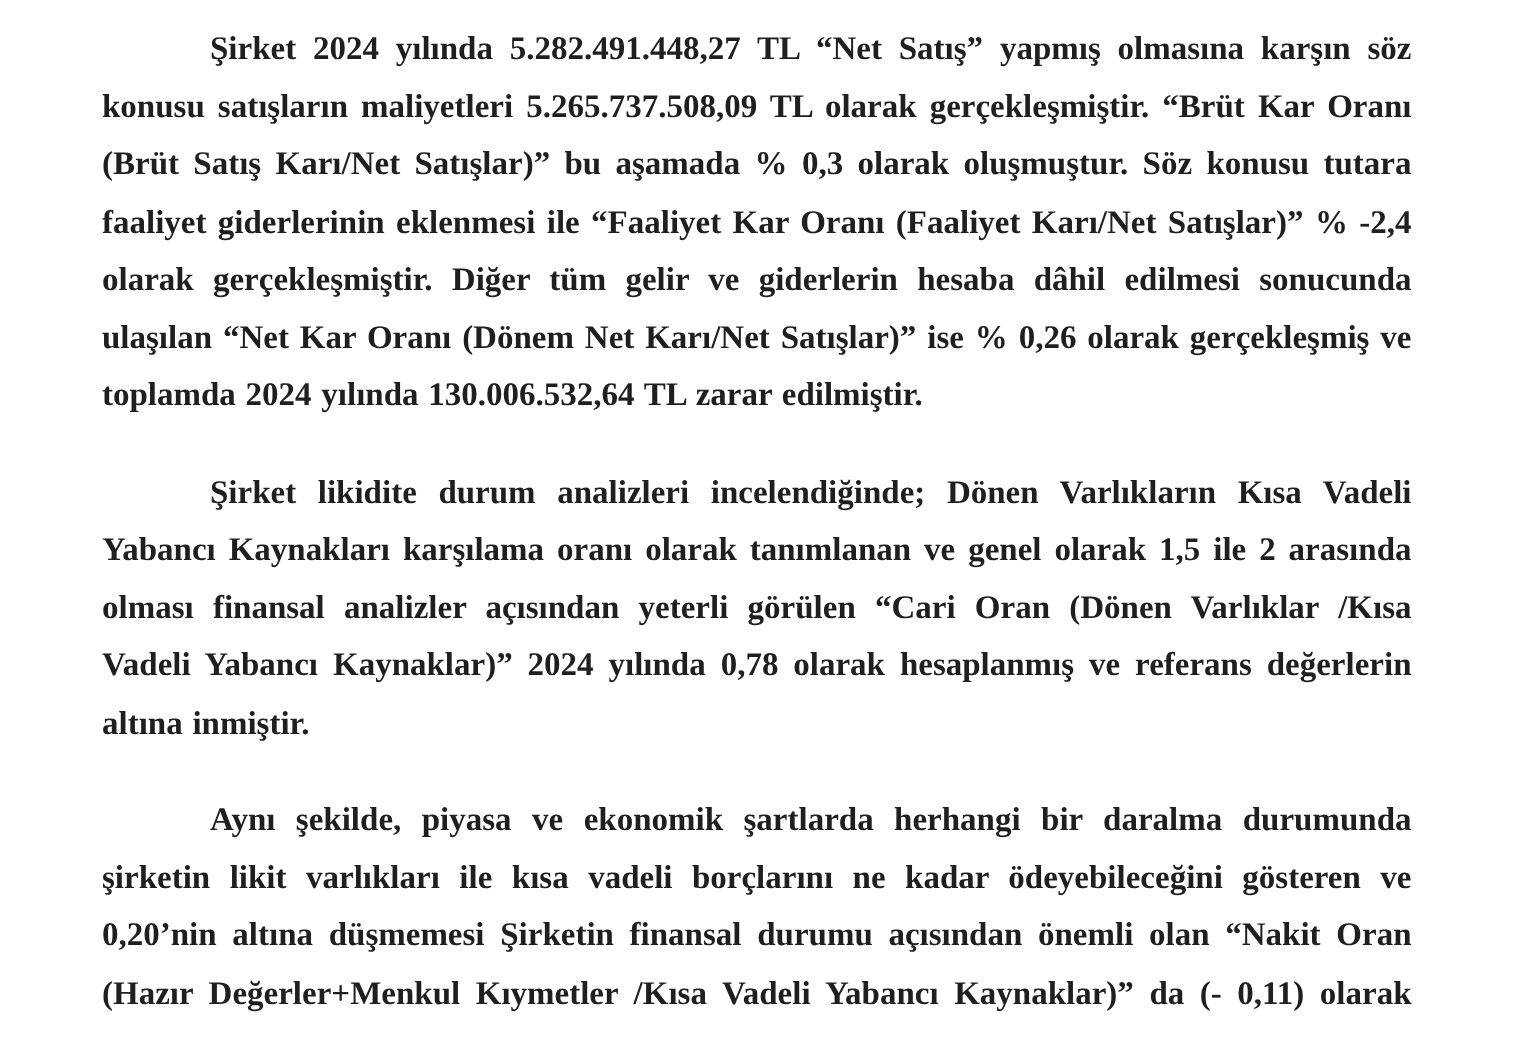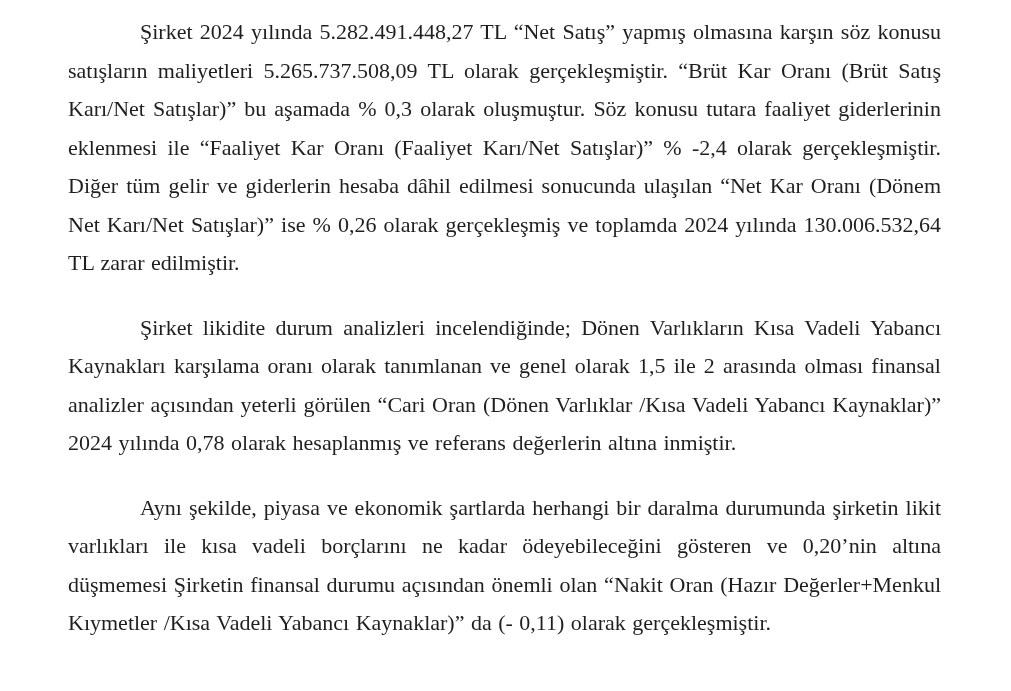--- a/index.html
+++ b/index.html
@@ -21,20 +21,21 @@
     font-family: "Liberation Serif", "DejaVu Serif", serif;
     font-size: 22px;
     line-height: 38.5px;
     color: #1f1f1f;
     text-align: justify;
   }
   .page p {
     margin: 0 0 26px 0;
     text-indent: 72px;
     word-spacing: 1px;
+    font-weight: bold;
   }
 </style>
 </head>
 <body>
 
 <div class="page">
   <p>Şirket 2024 yılında 5.282.491.448,27 TL “Net Satış” yapmış olmasına karşın söz konusu satışların maliyetleri 5.265.737.508,09 TL olarak gerçekleşmiştir. “Brüt Kar Oranı (Brüt Satış Karı/Net Satışlar)” bu aşamada % 0,3 olarak oluşmuştur. Söz konusu tutara faaliyet giderlerinin eklenmesi ile “Faaliyet Kar Oranı (Faaliyet Karı/Net Satışlar)” % -2,4 olarak gerçekleşmiştir. Diğer tüm gelir ve giderlerin hesaba dâhil edilmesi sonucunda ulaşılan “Net Kar Oranı (Dönem Net Karı/Net Satışlar)” ise % 0,26 olarak gerçekleşmiş ve toplamda 2024 yılında 130.006.532,64 TL zarar edilmiştir.</p>
   <p>Şirket likidite durum analizleri incelendiğinde; Dönen Varlıkların Kısa Vadeli Yabancı Kaynakları karşılama oranı olarak tanımlanan ve genel olarak 1,5 ile 2 arasında olması finansal analizler açısından yeterli görülen “Cari Oran (Dönen Varlıklar /Kısa Vadeli Yabancı Kaynaklar)” 2024 yılında 0,78 olarak hesaplanmış ve referans değerlerin altına inmiştir.</p>
   <p>Aynı şekilde, piyasa ve ekonomik şartlarda herhangi bir daralma durumunda şirketin likit varlıkları ile kısa vadeli borçlarını ne kadar ödeyebileceğini gösteren ve 0,20’nin altına düşmemesi Şirketin finansal durumu açısından önemli olan “Nakit Oran (Hazır Değerler+Menkul Kıymetler /Kısa Vadeli Yabancı Kaynaklar)” da (- 0,11) olarak gerçekleşmiştir.</p>
 </div>

